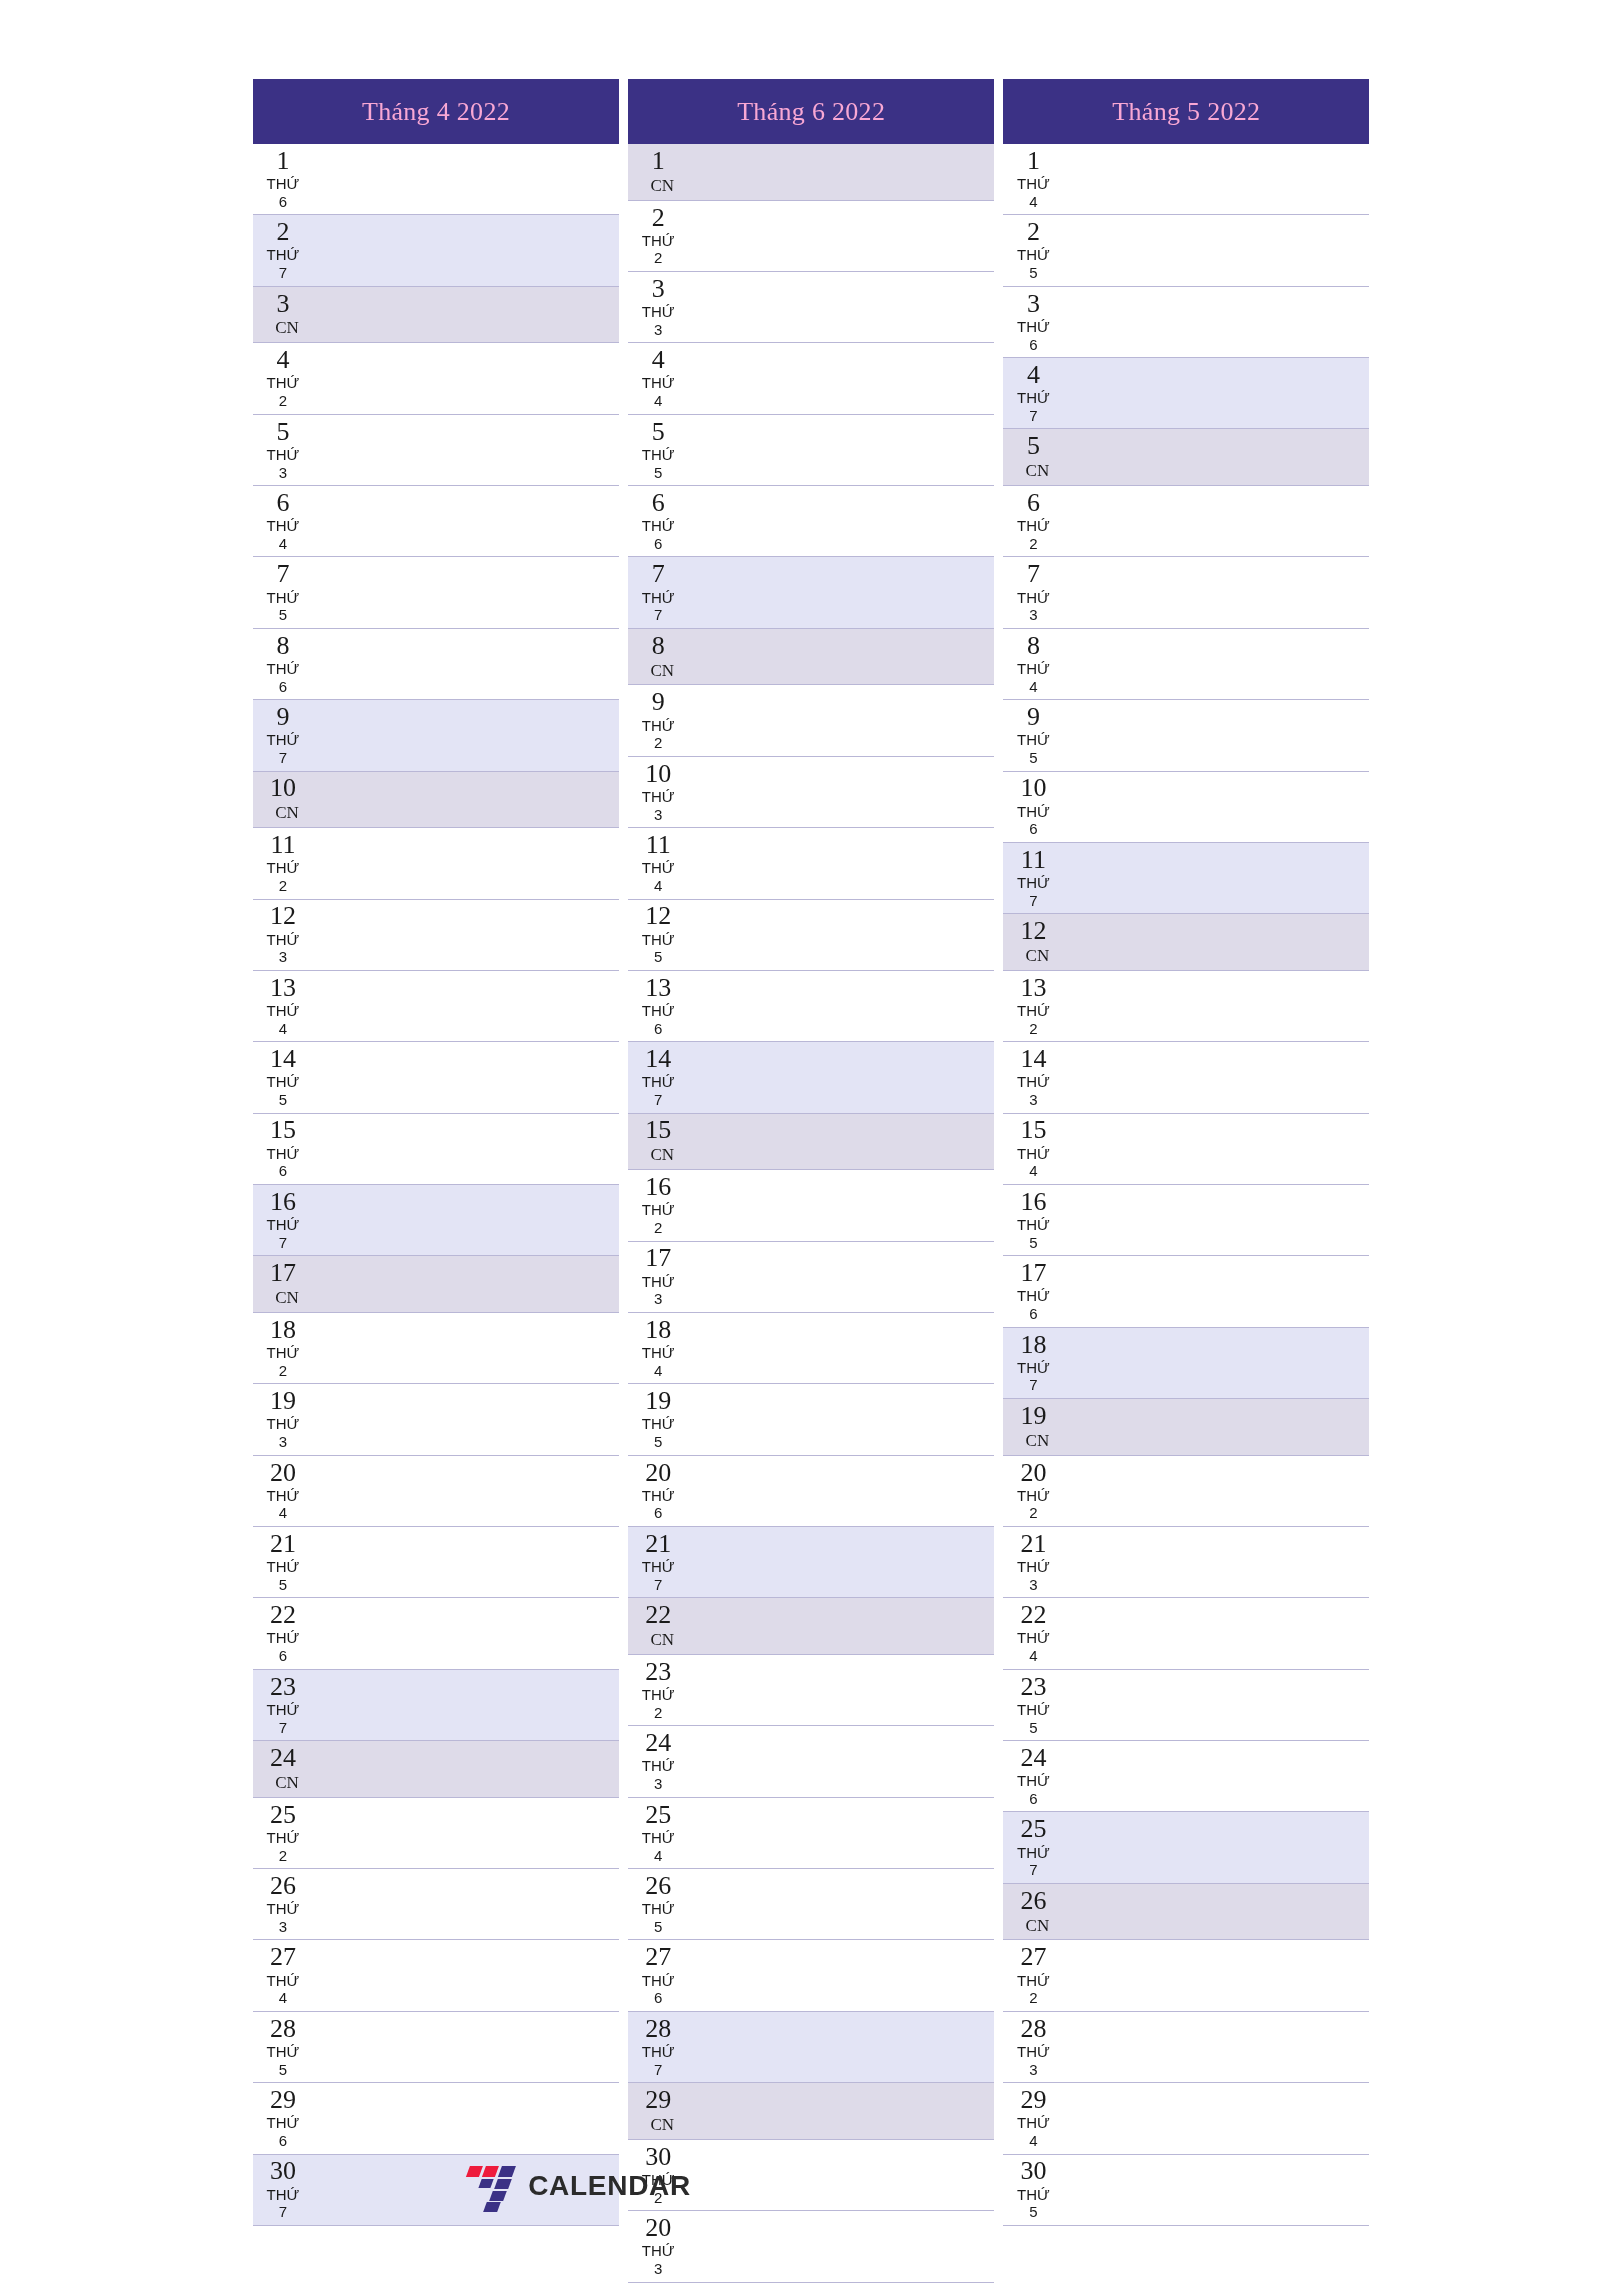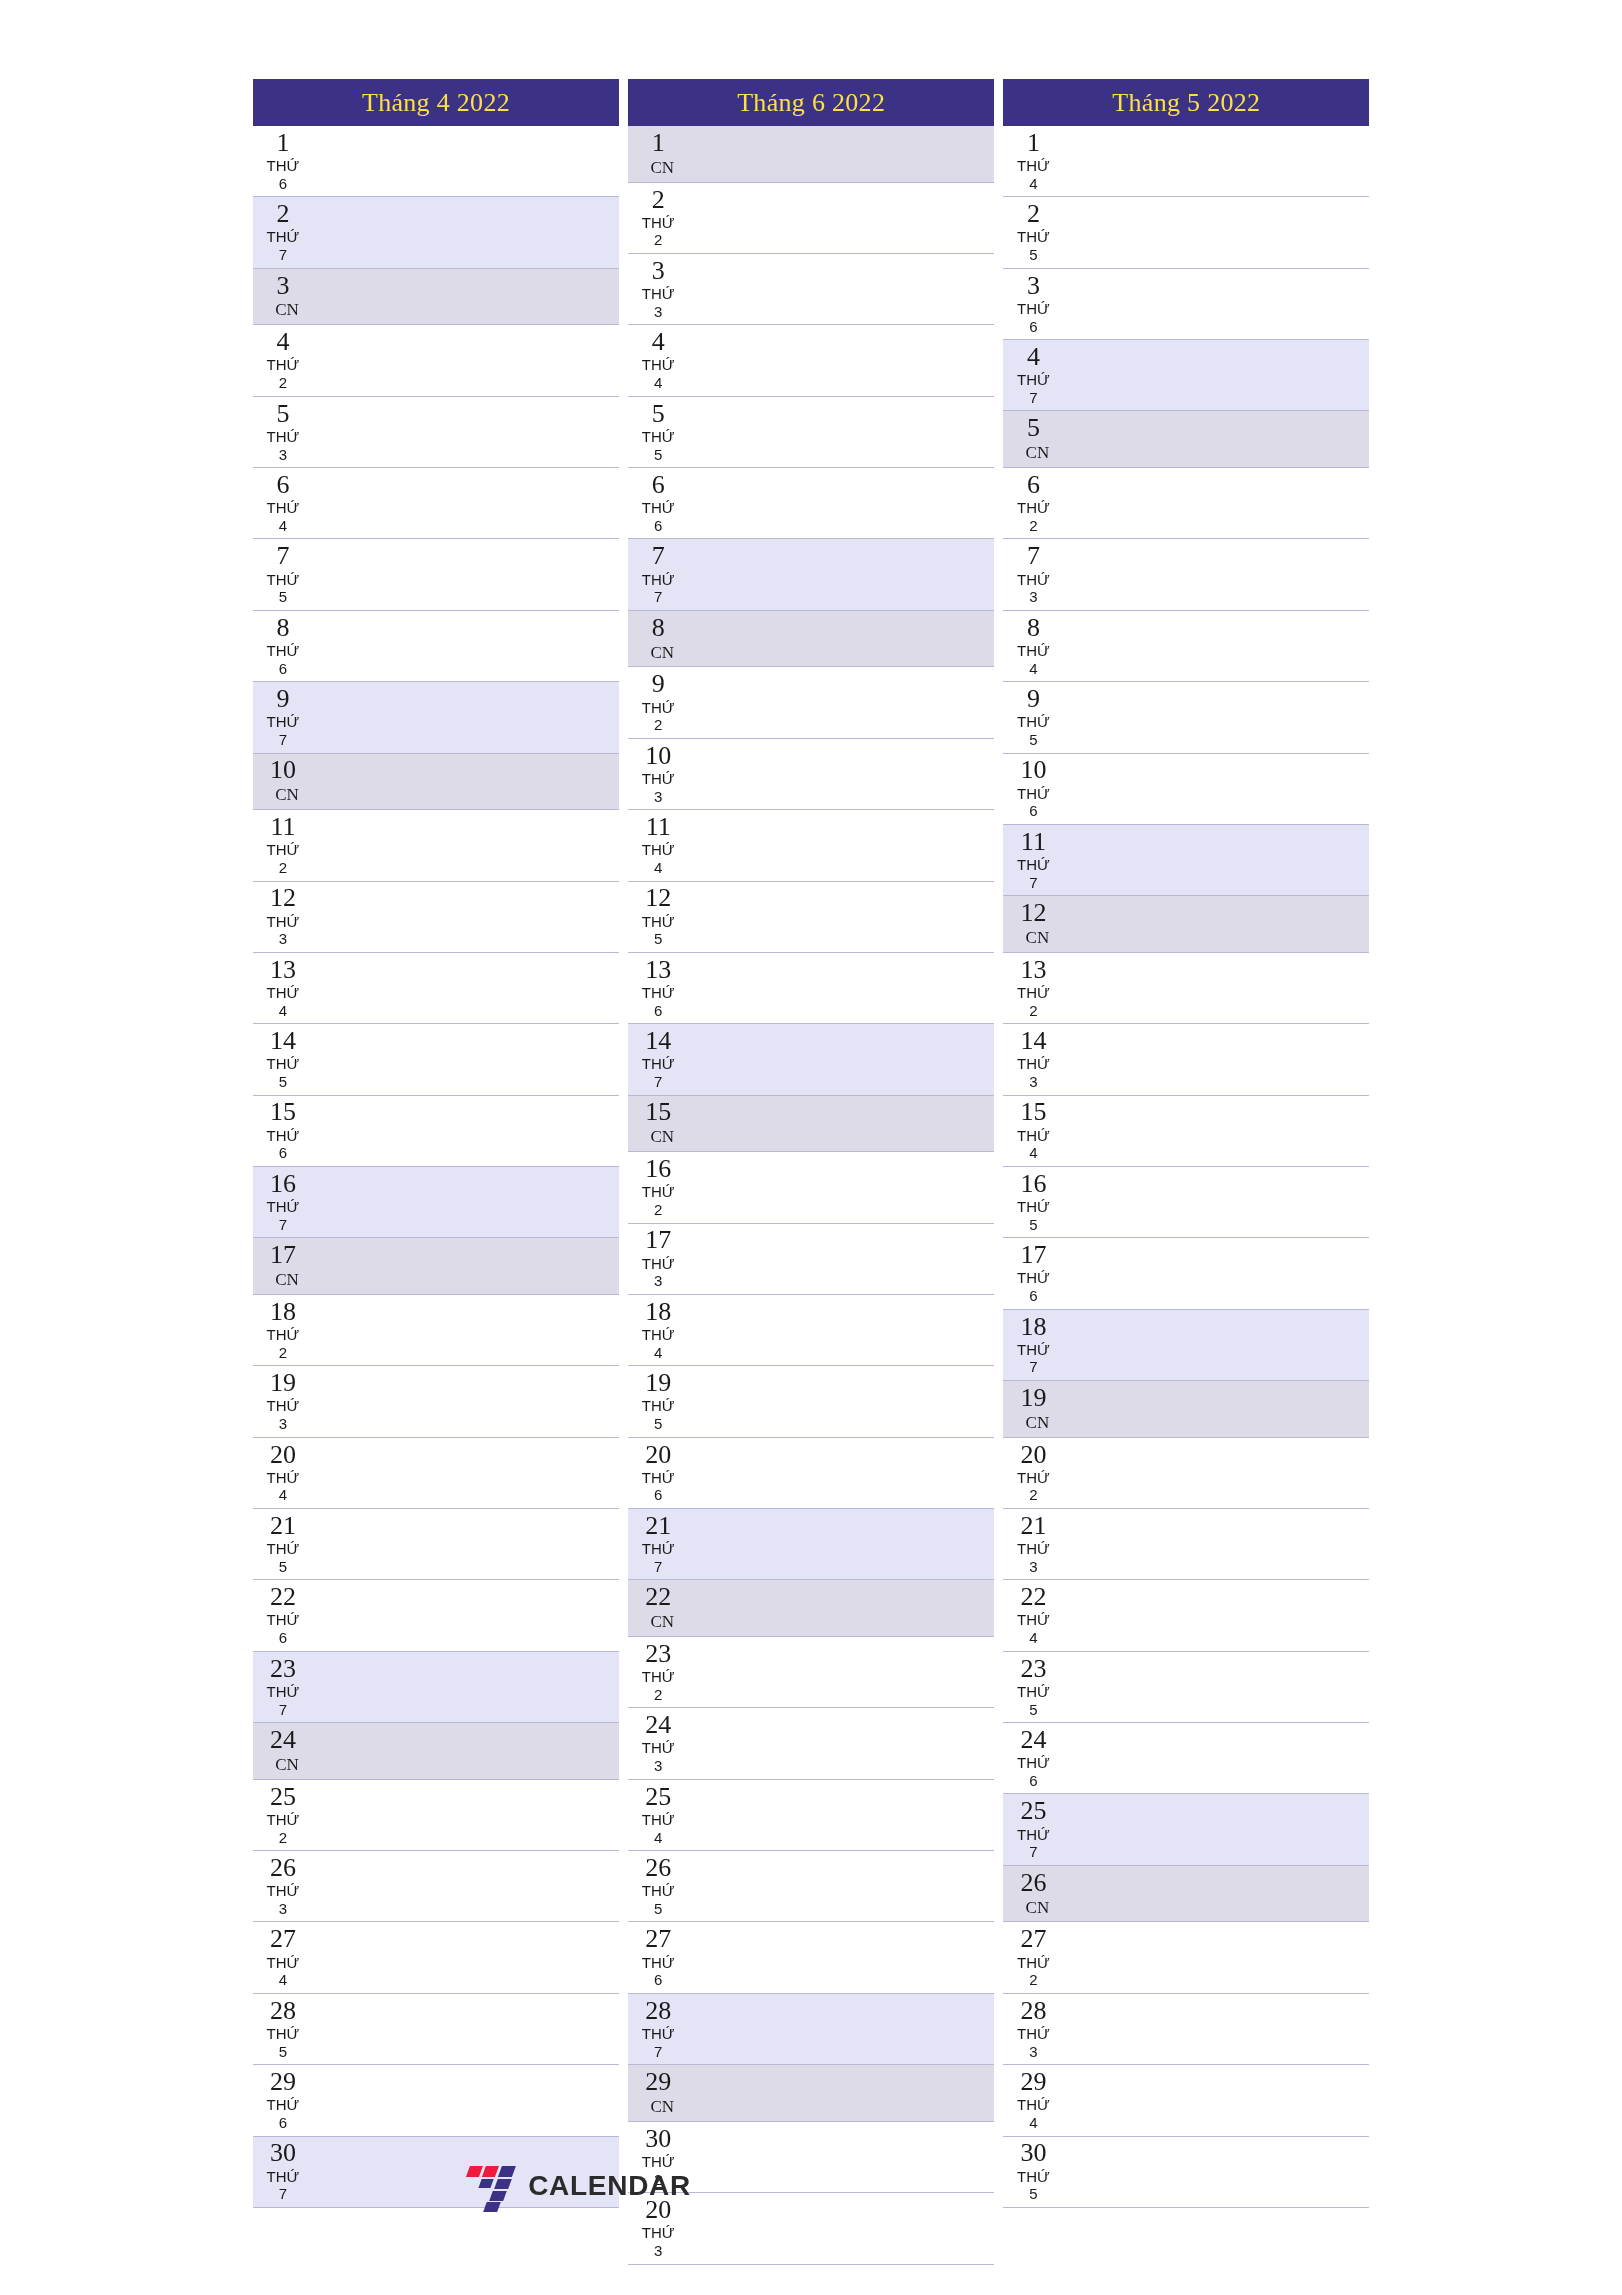--- a/index.html
+++ b/index.html
@@ -20,23 +20,23 @@
     width:1118px;
     display:flex;
     gap:9.2px;
     align-items:flex-start;
   }
   .month-col{
     width:366px;
     flex:0 0 366px;
   }
   .month-header{
-    height:47px;
+    height:65px;
     background:#3b3185;
-    color:#fde047;
+    color:#f9a8d4;
     display:flex;
     align-items:center;
     justify-content:center;
     font-family:"Liberation Serif", serif;
     font-size:26px;
     letter-spacing:0.3px;
     line-height:1;
   }
   .days{
     display:block;

